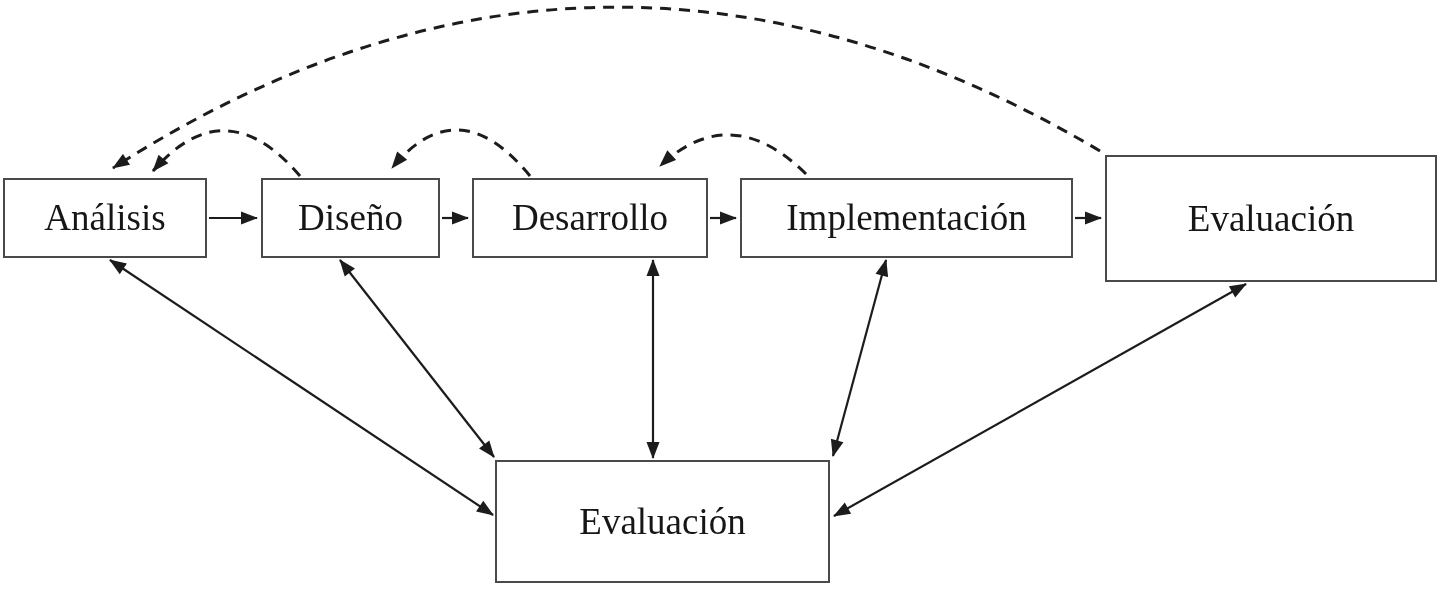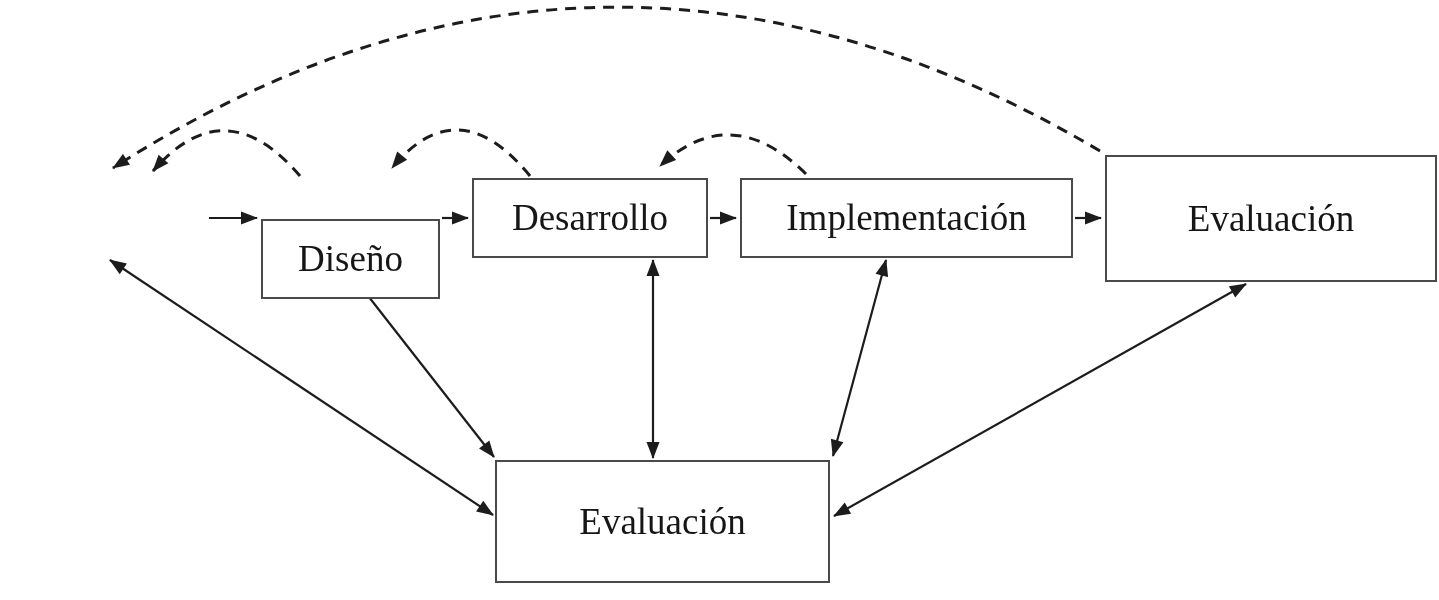--- a/index.html
+++ b/index.html
@@ -61,22 +61,25 @@
         <path d="M653,260 L653,458" class="edge solid" marker-end="url(#arrowhead)" marker-start="url(#arrowhead)"></path>
         <path d="M886,260 L833,456" class="edge solid" marker-end="url(#arrowhead)" marker-start="url(#arrowhead)"></path>
         <path d="M1246,284 L834,516" class="edge solid" marker-end="url(#arrowhead)" marker-start="url(#arrowhead)"></path>
         <path d="M300,176 Q225,88 153,171" class="edge dashed" marker-end="url(#arrowhead)"></path>
         <path d="M530,176 Q458,88 392,168" class="edge dashed" marker-end="url(#arrowhead)"></path>
         <path d="M806,174 Q731,100 660,166" class="edge dashed" marker-end="url(#arrowhead)"></path>
         <path d="M1100,151 Q600,-145 113,168" class="edge dashed" marker-end="url(#arrowhead)"></path>
       </g>
   </svg>
 
+  <div class="node" style="left:3px; top:178px; width:204px; height:80px;">
+    <span>Análisis</span>
+  </div>
 
-  <div class="node" style="left:261px; top:178px; width:179px; height:80px;margin-top:41px;">
+  <div class="node" style="left:261px; top:178px; width:179px; height:80px;">
     <span>Diseño</span>
   </div>
 
   <div class="node" style="left:472px; top:178px; width:236px; height:80px;">
     <span>Desarrollo</span>
   </div>
 
   <div class="node" style="left:740px; top:178px; width:333px; height:80px;">
     <span>Implementación</span>
   </div>

